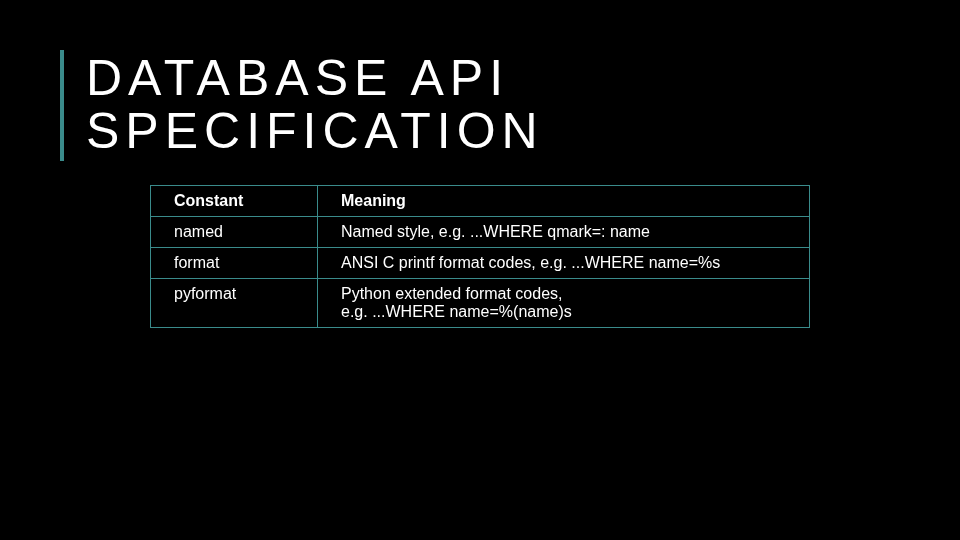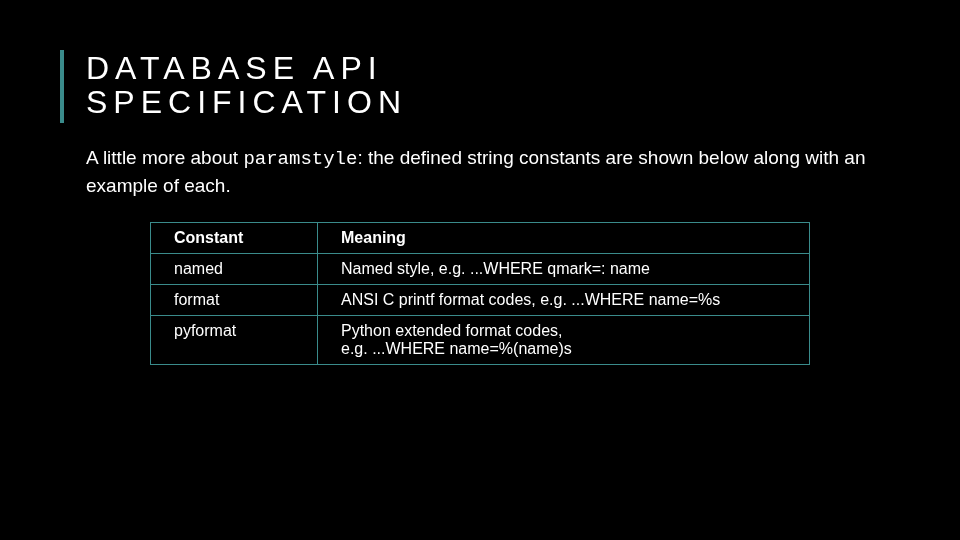--- a/index.html
+++ b/index.html
@@ -22,21 +22,21 @@
   .title-block {
     display: flex;
     align-items: stretch;
   }
   .accent-bar {
     width: 4px;
     background: #3a8b8b;
     margin-right: 22px;
   }
   .title {
-    font-size: 32px;
+    font-size: 50px;
     font-weight: 400;
     letter-spacing: 6px;
     line-height: 1.05;
     padding-top: 2px;
     padding-bottom: 4px;
   }
   .desc {
     margin-top: 22px;
     margin-left: 26px;
     font-size: 19px;
@@ -72,23 +72,20 @@
 <div class="slide">
 
   <div class="title-block">
     <div class="accent-bar"></div>
     <div class="title">
       <span>DATABASE API</span><br>
       <span>SPECIFICATION</span>
     </div>
   </div>
 
-  <div class="desc">
-    <span>A little more about </span><span class="mono">paramstyle</span><span>: the defined string constants are shown below along with an example of each.</span>
-  </div>
 
   <table class="tbl">
     <thead>
       <tr>
         <th class="col-const">Constant</th>
         <th>Meaning</th>
       </tr>
     </thead>
     <tbody>
       <tr>

